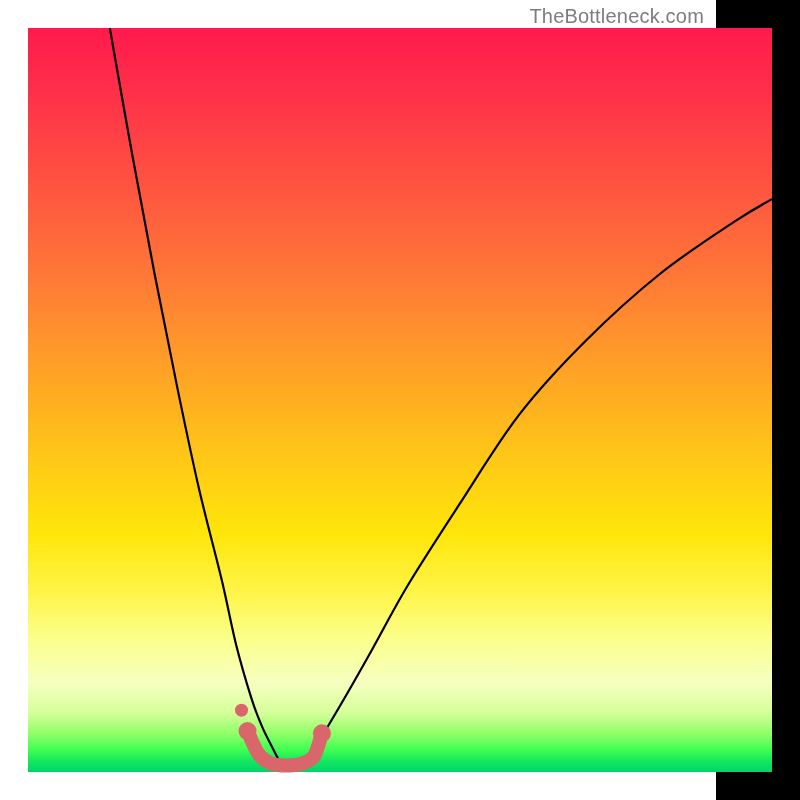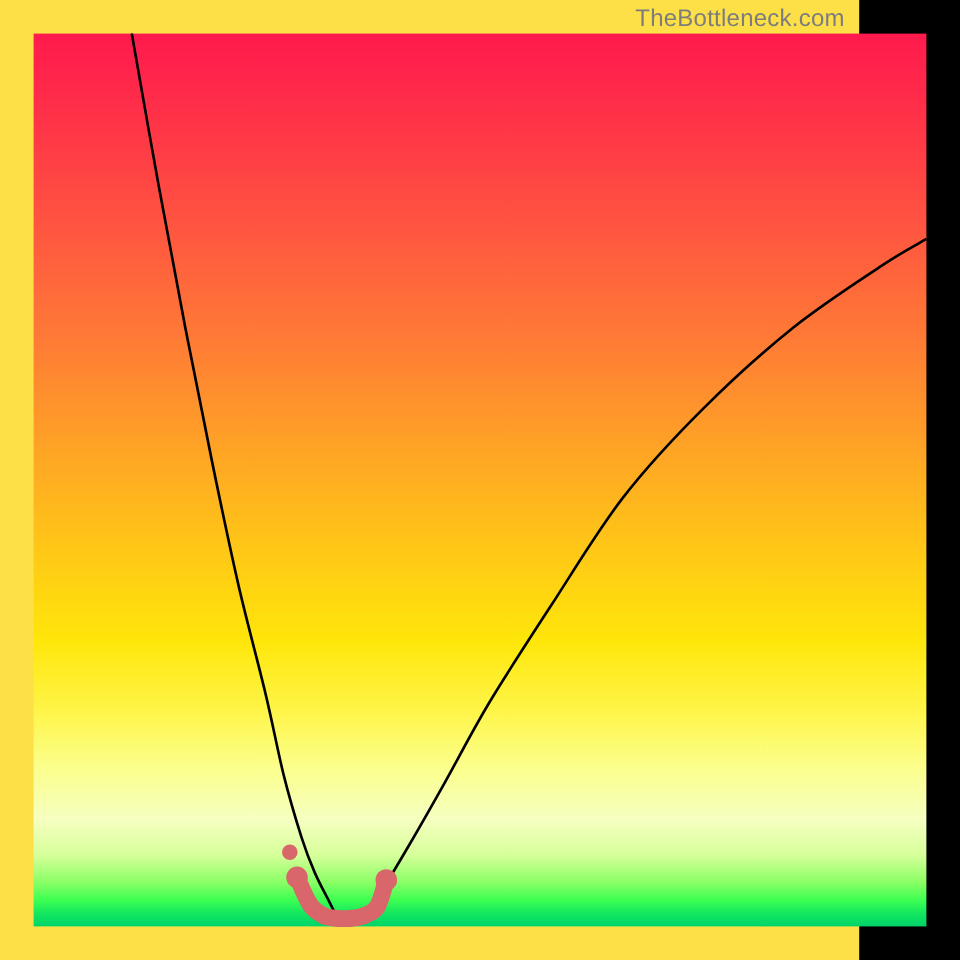--- a/index.html
+++ b/index.html
@@ -10,21 +10,21 @@
     background: #000;
     overflow: hidden;
     font-family: Arial, Helvetica, sans-serif;
   }
   .frame {
     position: absolute;
     left: 0;
     top: 0;
     width: 716px;
     height: 800px;
-    background: #fde047;
+    background: #ffffff;
   }
   .plot {
     position: absolute;
     left: 28px;
     top: 28px;
     width: 744px;
     height: 744px;
     
     background: linear-gradient(to bottom,
       #ff1a4d 0%,

